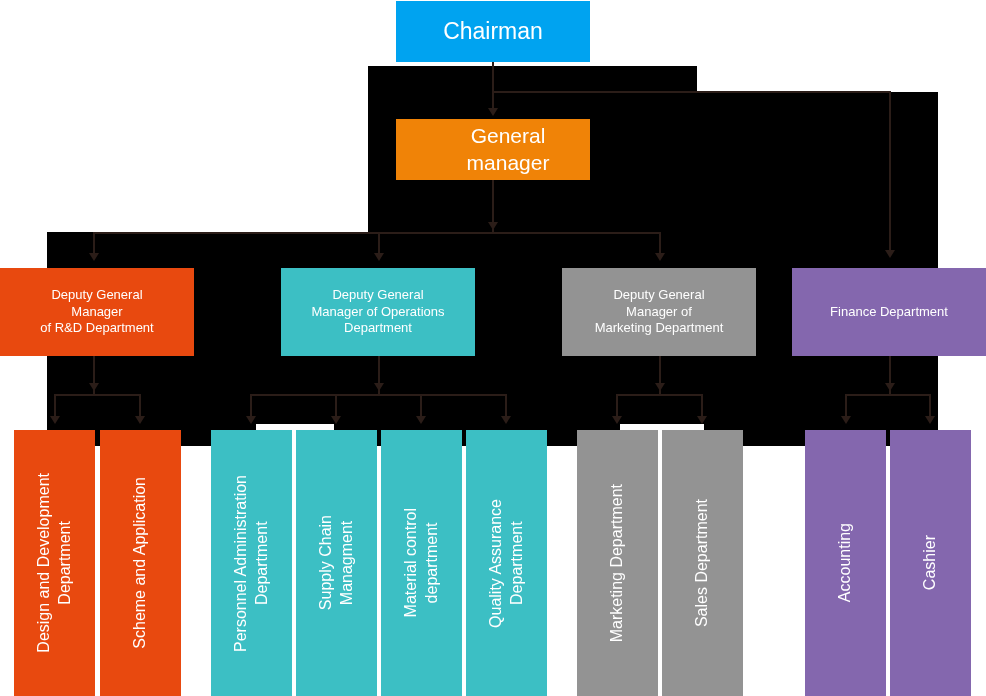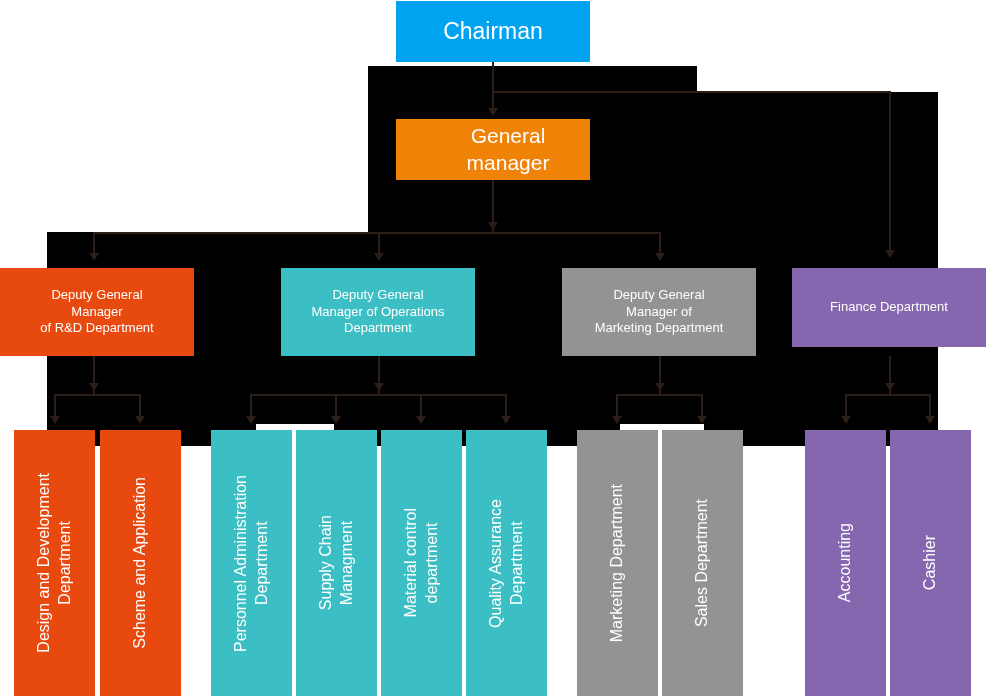--- a/index.html
+++ b/index.html
@@ -157,21 +157,21 @@
 of R&amp;D Department</div>
 
   <div class="node node-l3" style="left:281px; top:268px; width:194px; height:88px; background:#3CBFC4; white-space:pre-line;">Deputy General
 Manager of Operations
 Department</div>
 
   <div class="node node-l3" style="left:562px; top:268px; width:194px; height:88px; background:#939393; white-space:pre-line;">Deputy General
 Manager of
 Marketing Department</div>
 
-  <div class="node node-l3" style="left:792px; top:268px; width:194px; height:79px; background:#8467AE; white-space:pre-line;">Finance Department</div>
+  <div class="node node-l3" style="left:792px; top:268px; width:194px; height:88px; background:#8467AE; white-space:pre-line;">Finance Department</div>
 
   <div class="leaf" style="left:14px; top:430px; width:81px; height:266px; background:#E8490F;">
     <span class="leaf-label">Design and Development
 Department</span>
   </div>
 
   <div class="leaf" style="left:100px; top:430px; width:81px; height:266px; background:#E8490F;">
     <span class="leaf-label">Scheme and Application</span>
   </div>
 

